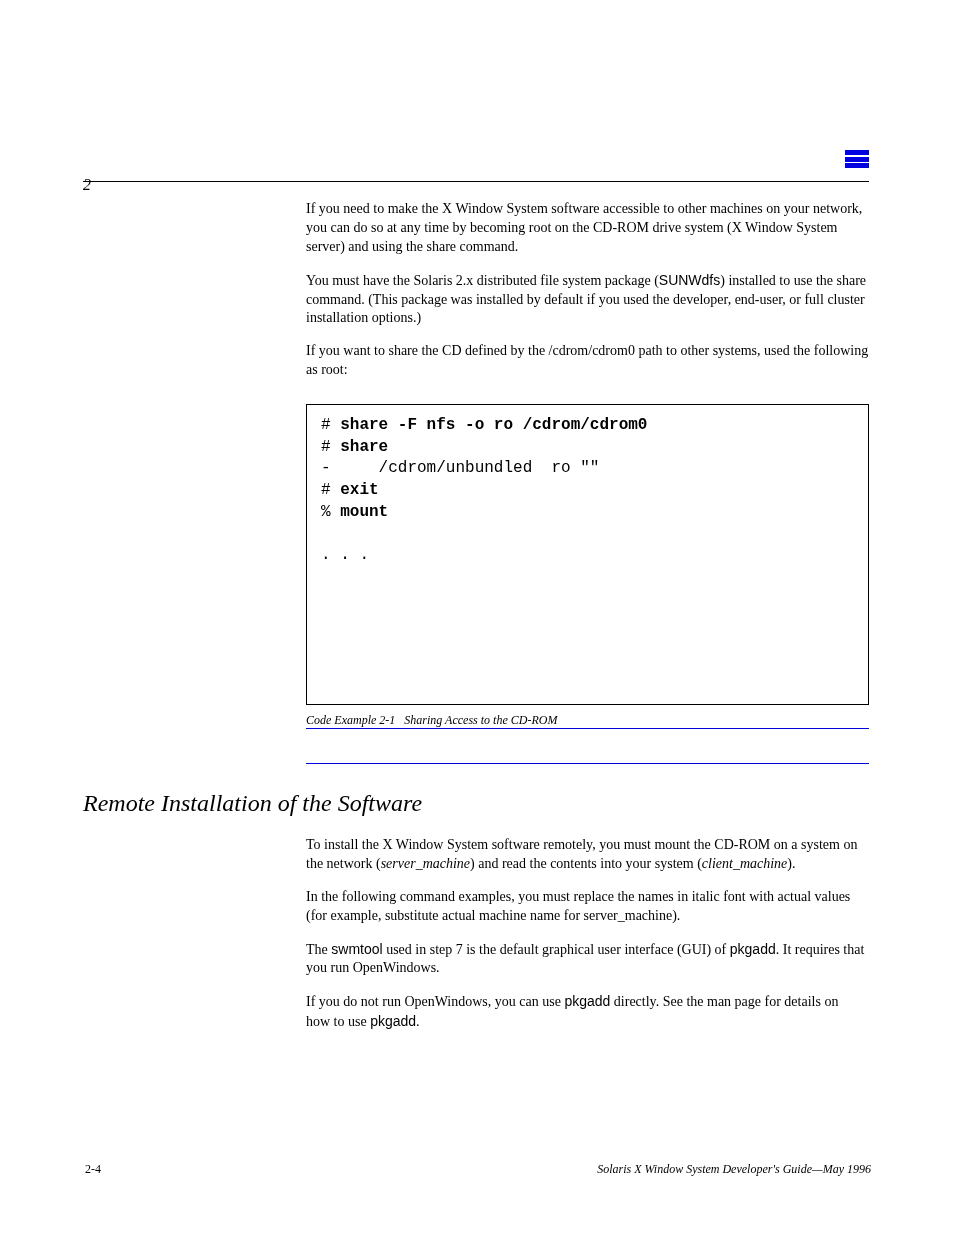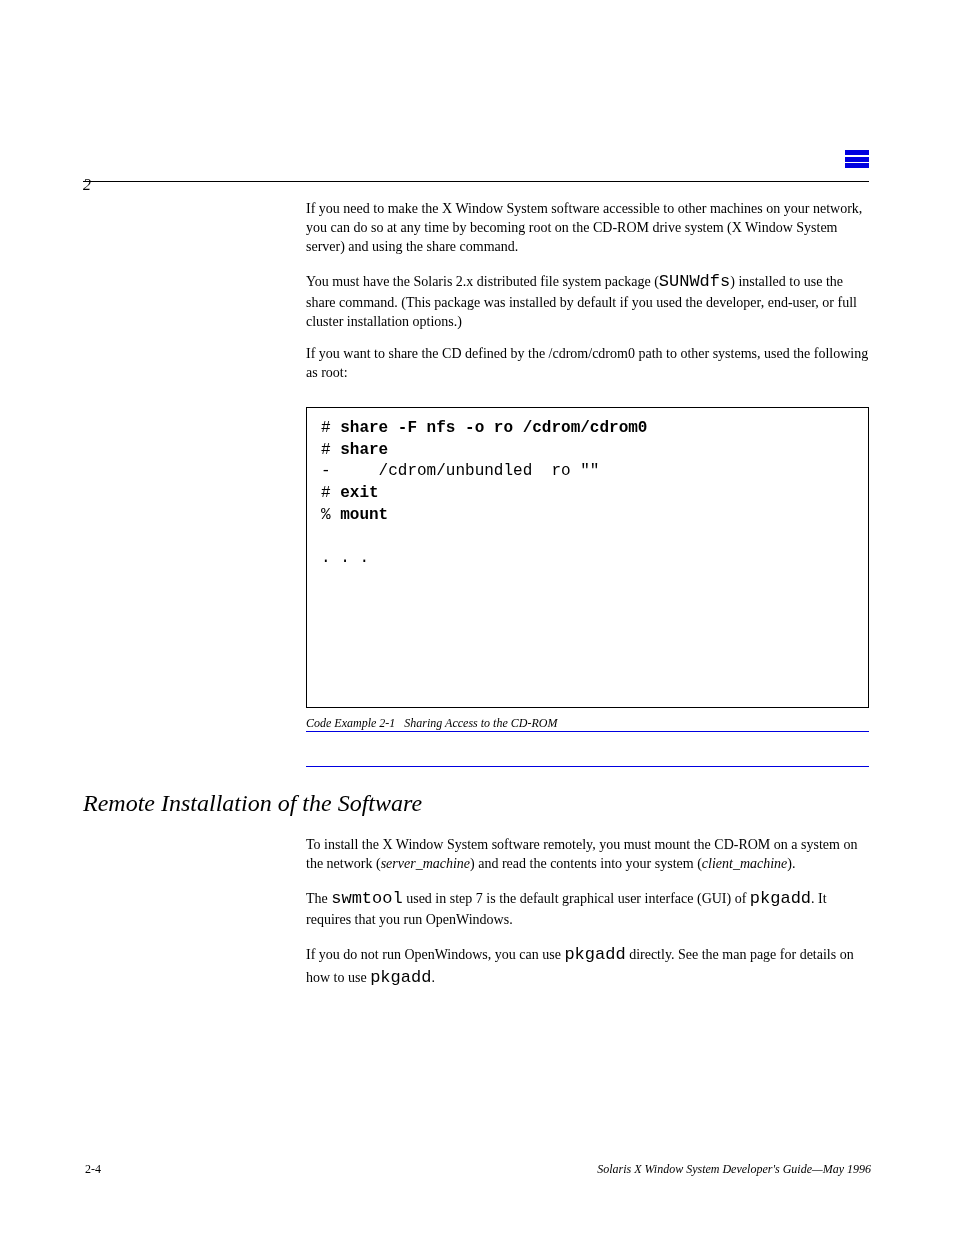--- a/index.html
+++ b/index.html
@@ -130,22 +130,22 @@
     text-align: left;
   }
   .footer-line .right {
     font-style: italic;
     text-align: right;
   }
   .code-line {
     display: block;
   }
   code.inline {
-    font-family: Liberation Mono, monospace;
-    font-size: 17px;
+    font-family: Liberation Sans, sans-serif;
+    font-size: 14px;
   }
 </style>
 </head>
 <body>
 
 <div class="page">
 
   <div class="menu-icon">
     <span></span>
     <span></span>
@@ -174,20 +174,21 @@
     </div>
     <div class="caption-under"></div>
   </div>
 
   <div class="section-head h1">Remote Installation of the Software</div>
 
   <div class="after-section">
     <p>
       <span>To install the X Window System software remotely, you must mount the CD-ROM on a system on the network (</span><em>server_machine</em><span>) and read the contents into your system (</span><em>client_machine</em><span>).</span>
     </p>
+    <p>In the following command examples, you must replace the names in italic font with actual values (for example, substitute actual machine name for server_machine).</p>
     <p>
       <span>The </span><code class="inline">swmtool</code><span> used in step 7 is the default graphical user interface (GUI) of </span><code class="inline">pkgadd</code><span>. It requires that you run OpenWindows.</span>
     </p>
     <p>
       <span>If you do not run OpenWindows, you can use </span><code class="inline">pkgadd</code><span> directly. See the man page for details on how to use </span><code class="inline">pkgadd</code><span>.</span>
     </p>
   </div>
 
   <div class="footer-line">
     <div class="left">2-4</div>

